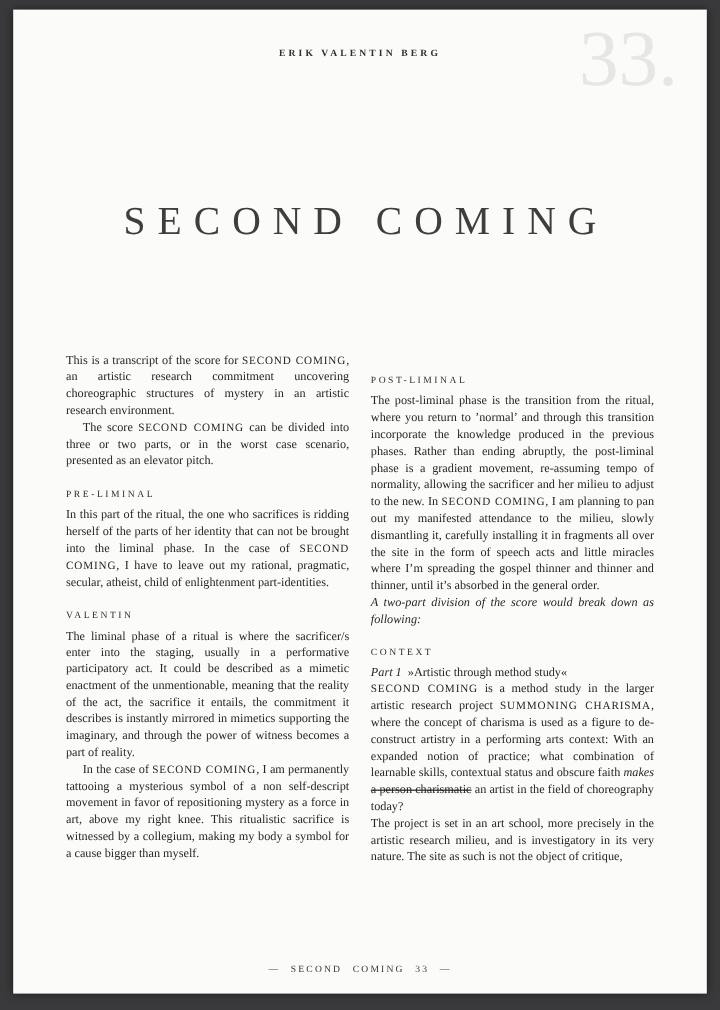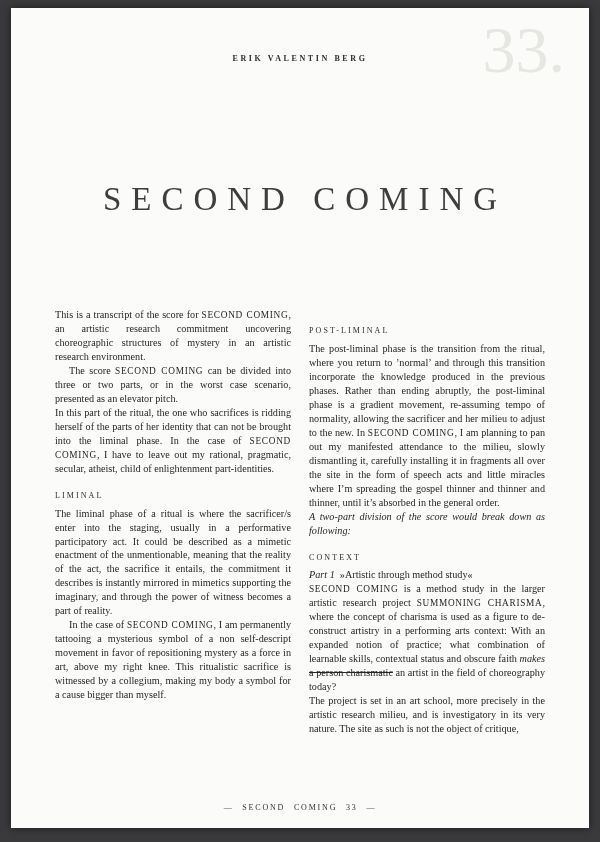--- a/index.html
+++ b/index.html
@@ -18,21 +18,20 @@
     box-shadow:0 0 8px rgba(0,0,0,0.55);
     overflow:hidden;
   }
   .author {
     text-align:center;
     padding-top:32px;
     font-size:8px;
     letter-spacing:2.6px;
     color:#2e2e2e;
     font-weight:bold;
-    margin-top:14px;
   }
   .bignum {
     position:absolute;
     top:6px;
     right:24px;
     font-size:66px;
     line-height:1.1;
     color:#e6e6e3;
     font-weight:normal;
   }
@@ -100,22 +99,23 @@
   <div class="author">ERIK VALENTIN BERG</div>
   <div class="bignum">33.</div>
 
   <h1 class="title">SECOND COMING</h1>
 
   <div class="columns">
 
     <div class="col">
       <p class="js-caps">This is a transcript of the score for <span class="caps">SECOND COMING</span>, an artistic research commitment uncovering choreographic structures of mystery in an artistic research environment.</p>
       <p class="indent js-caps">The score <span class="caps">SECOND COMING</span> can be divided into three or two parts, or in the worst case scenario, presented as an elevator pitch.</p>
+      <h2 class="sec-heading">PRE-LIMINAL</h2>
       <p class="js-caps">In this part of the ritual, the one who sacrifices is ridding herself of the parts of her identity that can not be brought into the liminal phase. In the case of <span class="caps">SECOND COMING</span>, I have to leave out my rational, pragmatic, secular, atheist, child of enlightenment part-identities.</p>
-      <h2 class="sec-heading">LIMINAL</h2>
+      <h2 class="sec-heading">VALENTIN</h2>
       <p class="js-caps">The liminal phase of a ritual is where the sacrificer/s enter into the staging, usually in a performative participatory act. It could be described as a mimetic enactment of the unmentionable, meaning that the reality of the act, the sacrifice it entails, the commitment it describes is instantly mirrored in mimetics supporting the imaginary, and through the power of witness becomes a part of reality.</p>
       <p class="indent js-caps">In the case of <span class="caps">SECOND COMING</span>, I am permanently tattooing a mysterious symbol of a non self-descript movement in favor of repositioning mystery as a force in art, above my right knee. This ritualistic sacrifice is witnessed by a collegium, making my body a symbol for a cause bigger than myself.</p>
     </div>
 
     <div class="col">
       <h2 class="sec-heading first">POST-LIMINAL</h2>
       <p class="js-caps">The post-liminal phase is the transition from the ritual, where you return to ’normal’ and through this transition incorporate the knowledge produced in the previous phases. Rather than ending abruptly, the post-liminal phase is a gradient movement, re-assuming tempo of normality, allowing the sacrificer and her milieu to adjust to the new. In <span class="caps">SECOND COMING</span>, I am planning to pan out my manifested attendance to the milieu, slowly dismantling it, carefully installing it in fragments all over the site in the form of speech acts and little miracles where I’m spreading the gospel thinner and thinner and thinner, until it’s absorbed in the general order.</p>
       <p class="note">A two-part division of the score would break down as following:</p>
       <h2 class="sec-heading">CONTEXT</h2>
       <p class="part-line"><span class="it">Part 1</span>&nbsp;&nbsp;<span>»Artistic through method study«</span></p>

